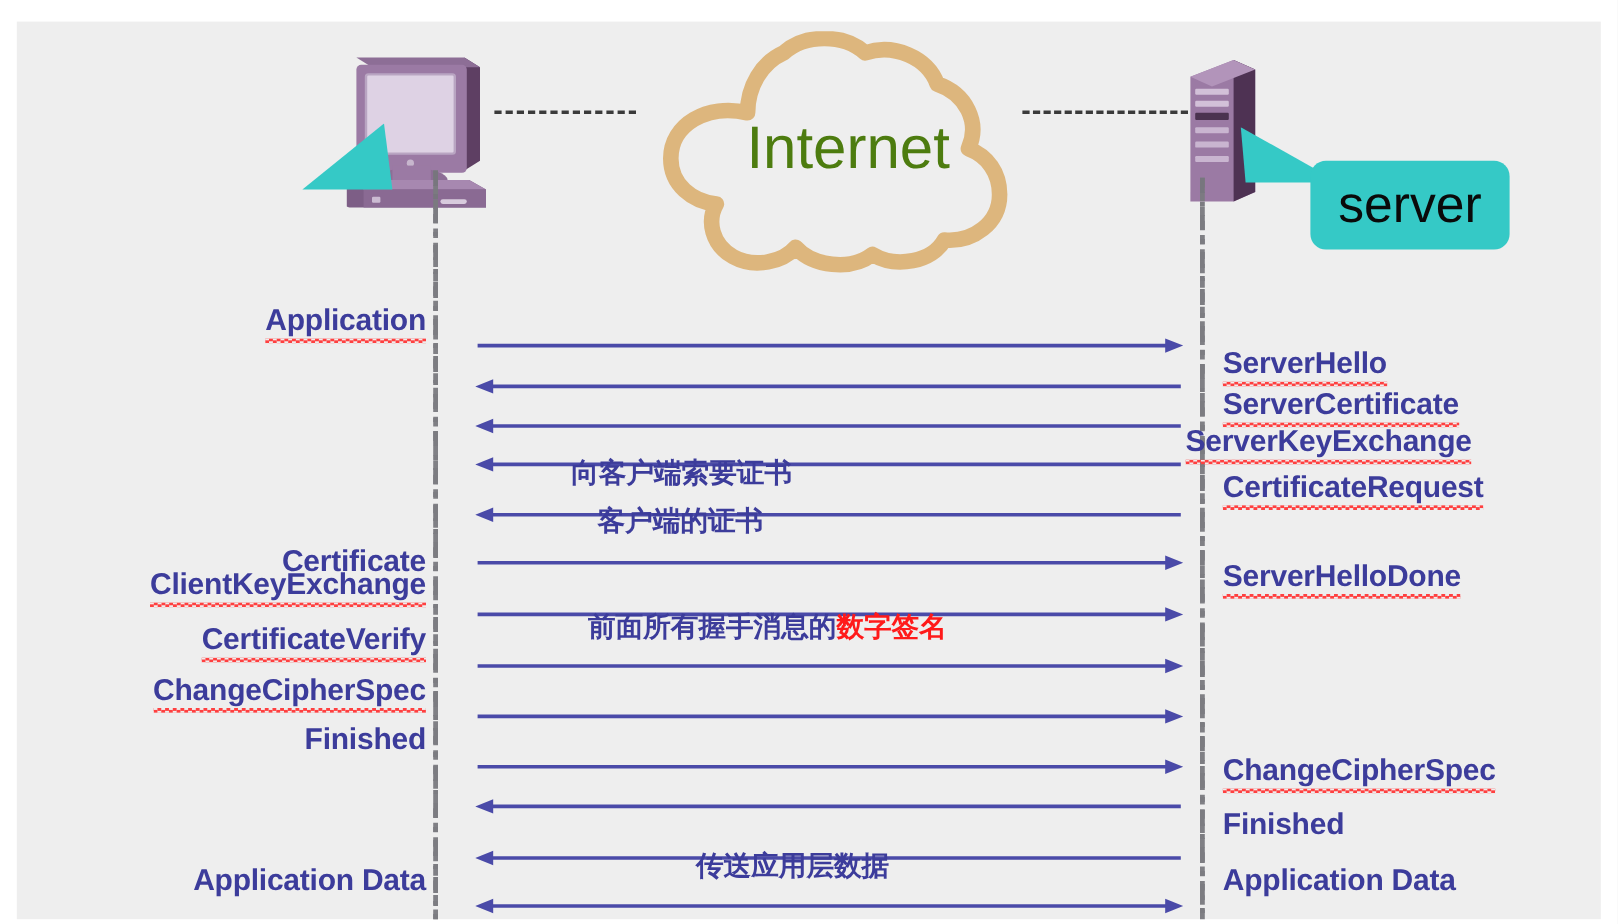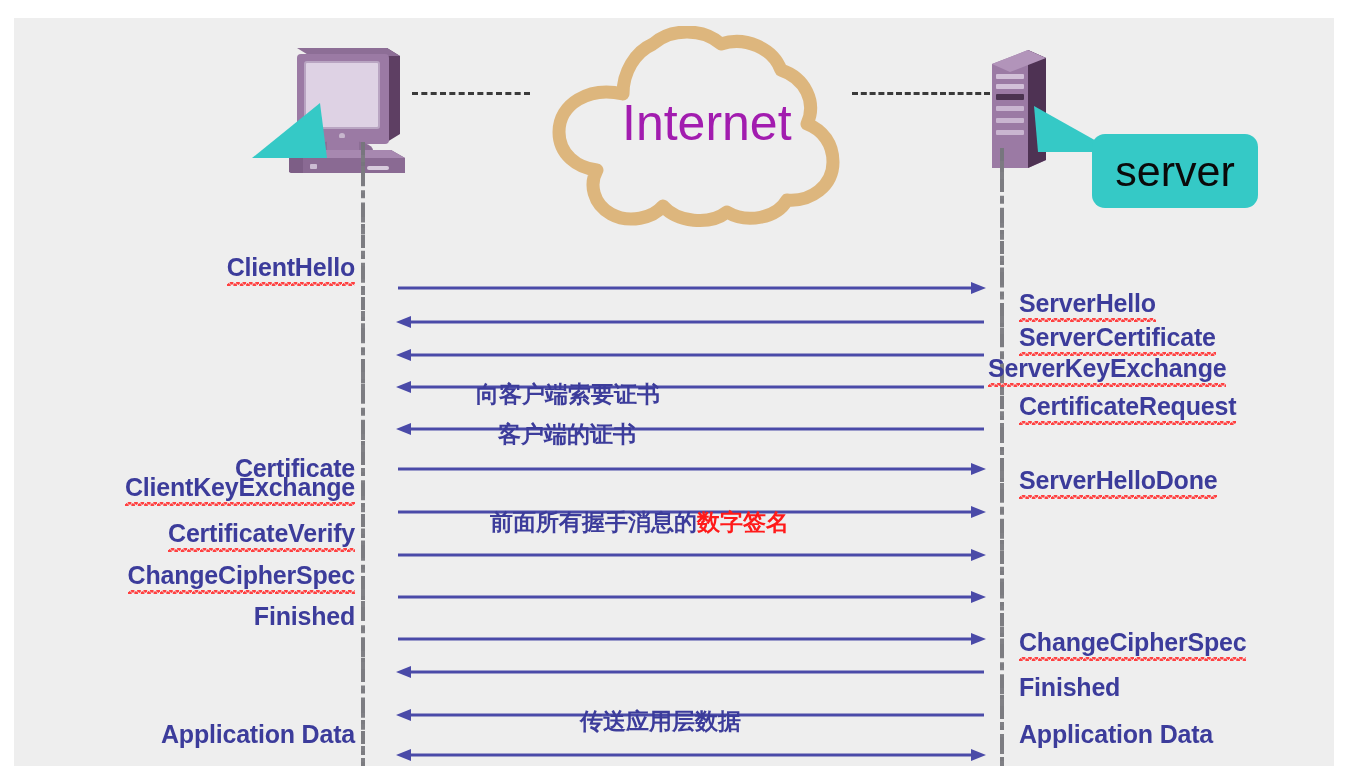--- a/index.html
+++ b/index.html
@@ -29,21 +29,21 @@
 
   
   .callout{
     position:absolute;background:#35c9c6;border-radius:13px;
     display:flex;align-items:center;justify-content:center;
     color:#0a0a0a;font-weight:400;
   }
 
   
   .cloud-label{
-    position:absolute;color:#a21caf;font-weight:400;
+    position:absolute;color:#4d7c0f;font-weight:400;
     font-family:"Liberation Sans","DejaVu Sans",sans-serif;
     white-space:nowrap;
   }
 
   
   .link{
     position:absolute;height:0;
     border-top:3px dashed #3a3a3a;
   }
 
@@ -192,21 +192,21 @@
           <path d="M0 10 L15 4 L15 16 Z" fill="#4a4aa8"></path>
         </svg>
         <svg class="abs" viewBox="0 0 590 20" style="left: 382px; top: 727px; width: 590px; height: 20px;">
           <line x1="14" y1="10" x2="576" y2="10" stroke="#4a4aa8" stroke-width="3"></line>
           <path d="M590 10 L575 4 L575 16 Z" fill="#4a4aa8"></path>
           <path d="M0 10 L15 4 L15 16 Z" fill="#4a4aa8"></path>
         </svg>
       </div>
 
     <div id="left-msgs">
-        <div class="msg left" style="top: 237px; right: 979px;"><span class="sq">ClientHello</span></div>
+        <div class="msg left" style="top: 237px; right: 979px;"><span class="sq">Application</span></div>
         <div class="msg left" style="top: 406px; right: 979px; margin-top: 32px;"><span>Certificate</span></div>
         <div class="msg left" style="top: 457px; right: 979px;"><span class="sq">ClientKeyExchange</span></div>
         <div class="msg left" style="top: 503px; right: 979px;"><span class="sq">CertificateVerify</span></div>
         <div class="msg left" style="top: 545px; right: 979px;"><span class="sq">ChangeCipherSpec</span></div>
         <div class="msg left" style="top: 586px; right: 979px;"><span>Finished</span></div>
         <div class="msg left" style="top: 704px; right: 979px;"><span>Application Data</span></div>
       </div>
 
     <div id="right-msgs">
         <div class="msg right" style="top: 273px; left: 1005px;"><span class="sq">ServerHello</span></div>

